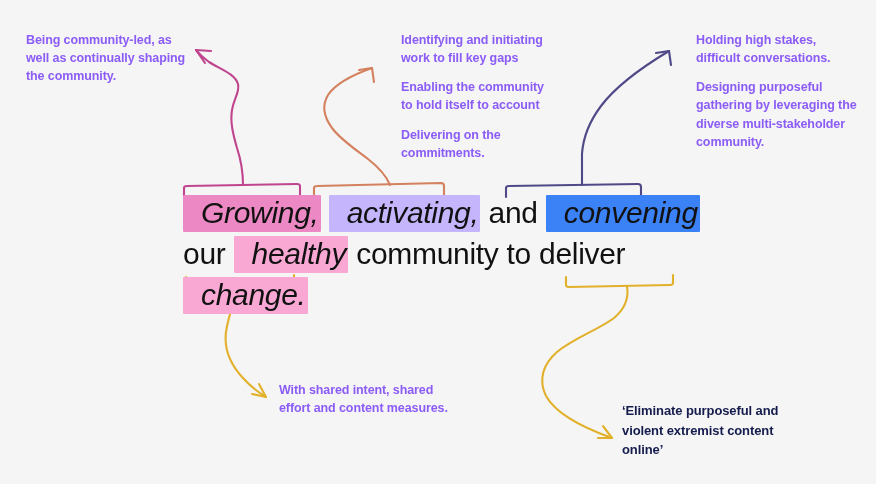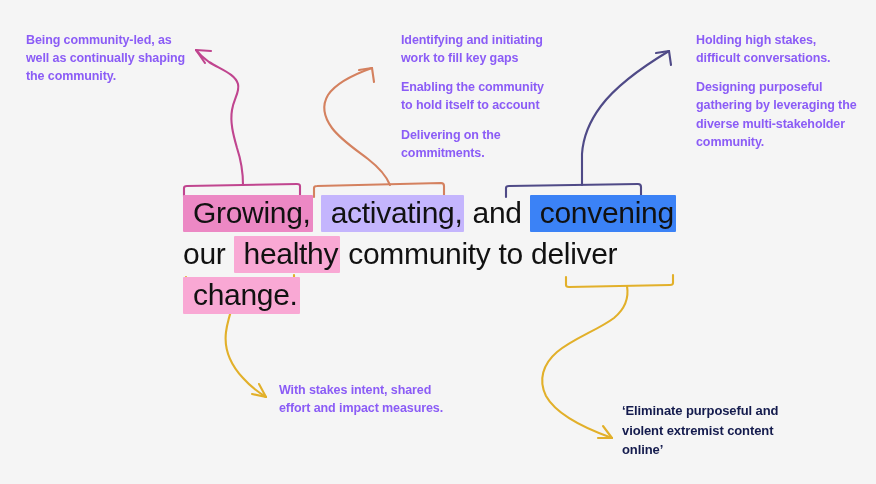--- a/index.html
+++ b/index.html
@@ -68,23 +68,24 @@
     width: 530px;
     font-family: "Liberation Sans", sans-serif;
     font-size: 30px;
     line-height: 41px;
     color: #111111;
     font-weight: 400;
     letter-spacing: -0.3px;
     white-space: normal;
   }
   #headline .hl {
-    padding: 1px 2px 3px 10px;
+    padding: 1px 2px 3px 18px;
     border-radius: 1px;
     box-decoration-break: clone;
+    font-style: italic;
     -webkit-box-decoration-break: clone;
   }
   .hl-pink   { background: #ec88c4; }
   .hl-orange { background: #c4b5fd; }
   .hl-purple { background: #3b82f6; }
   .hl-yellow { background: #f9a8d4; }
 </style>
 </head>
 <body>
 
@@ -159,20 +160,20 @@
     <p>Enabling the community to hold itself to account</p>
     <p>Delivering on the commitments.</p>
   </div>
 
   <div class="note" id="note-topright">
     <p>Holding high stakes, difficult conversations.</p>
     <p>Designing purposeful gathering by leveraging the diverse multi-stakeholder community.</p>
   </div>
 
   <div class="note" id="note-botleft">
-    <p>With stakes intent, shared effort and impact measures.</p>
+    <p>With shared intent, shared effort and content measures.</p>
   </div>
 
   <div class="note" id="note-botright">
     <p>‘Eliminate purposeful and violent extremist content online’</p>
   </div>
 
 </div>
 
 </body></html>

